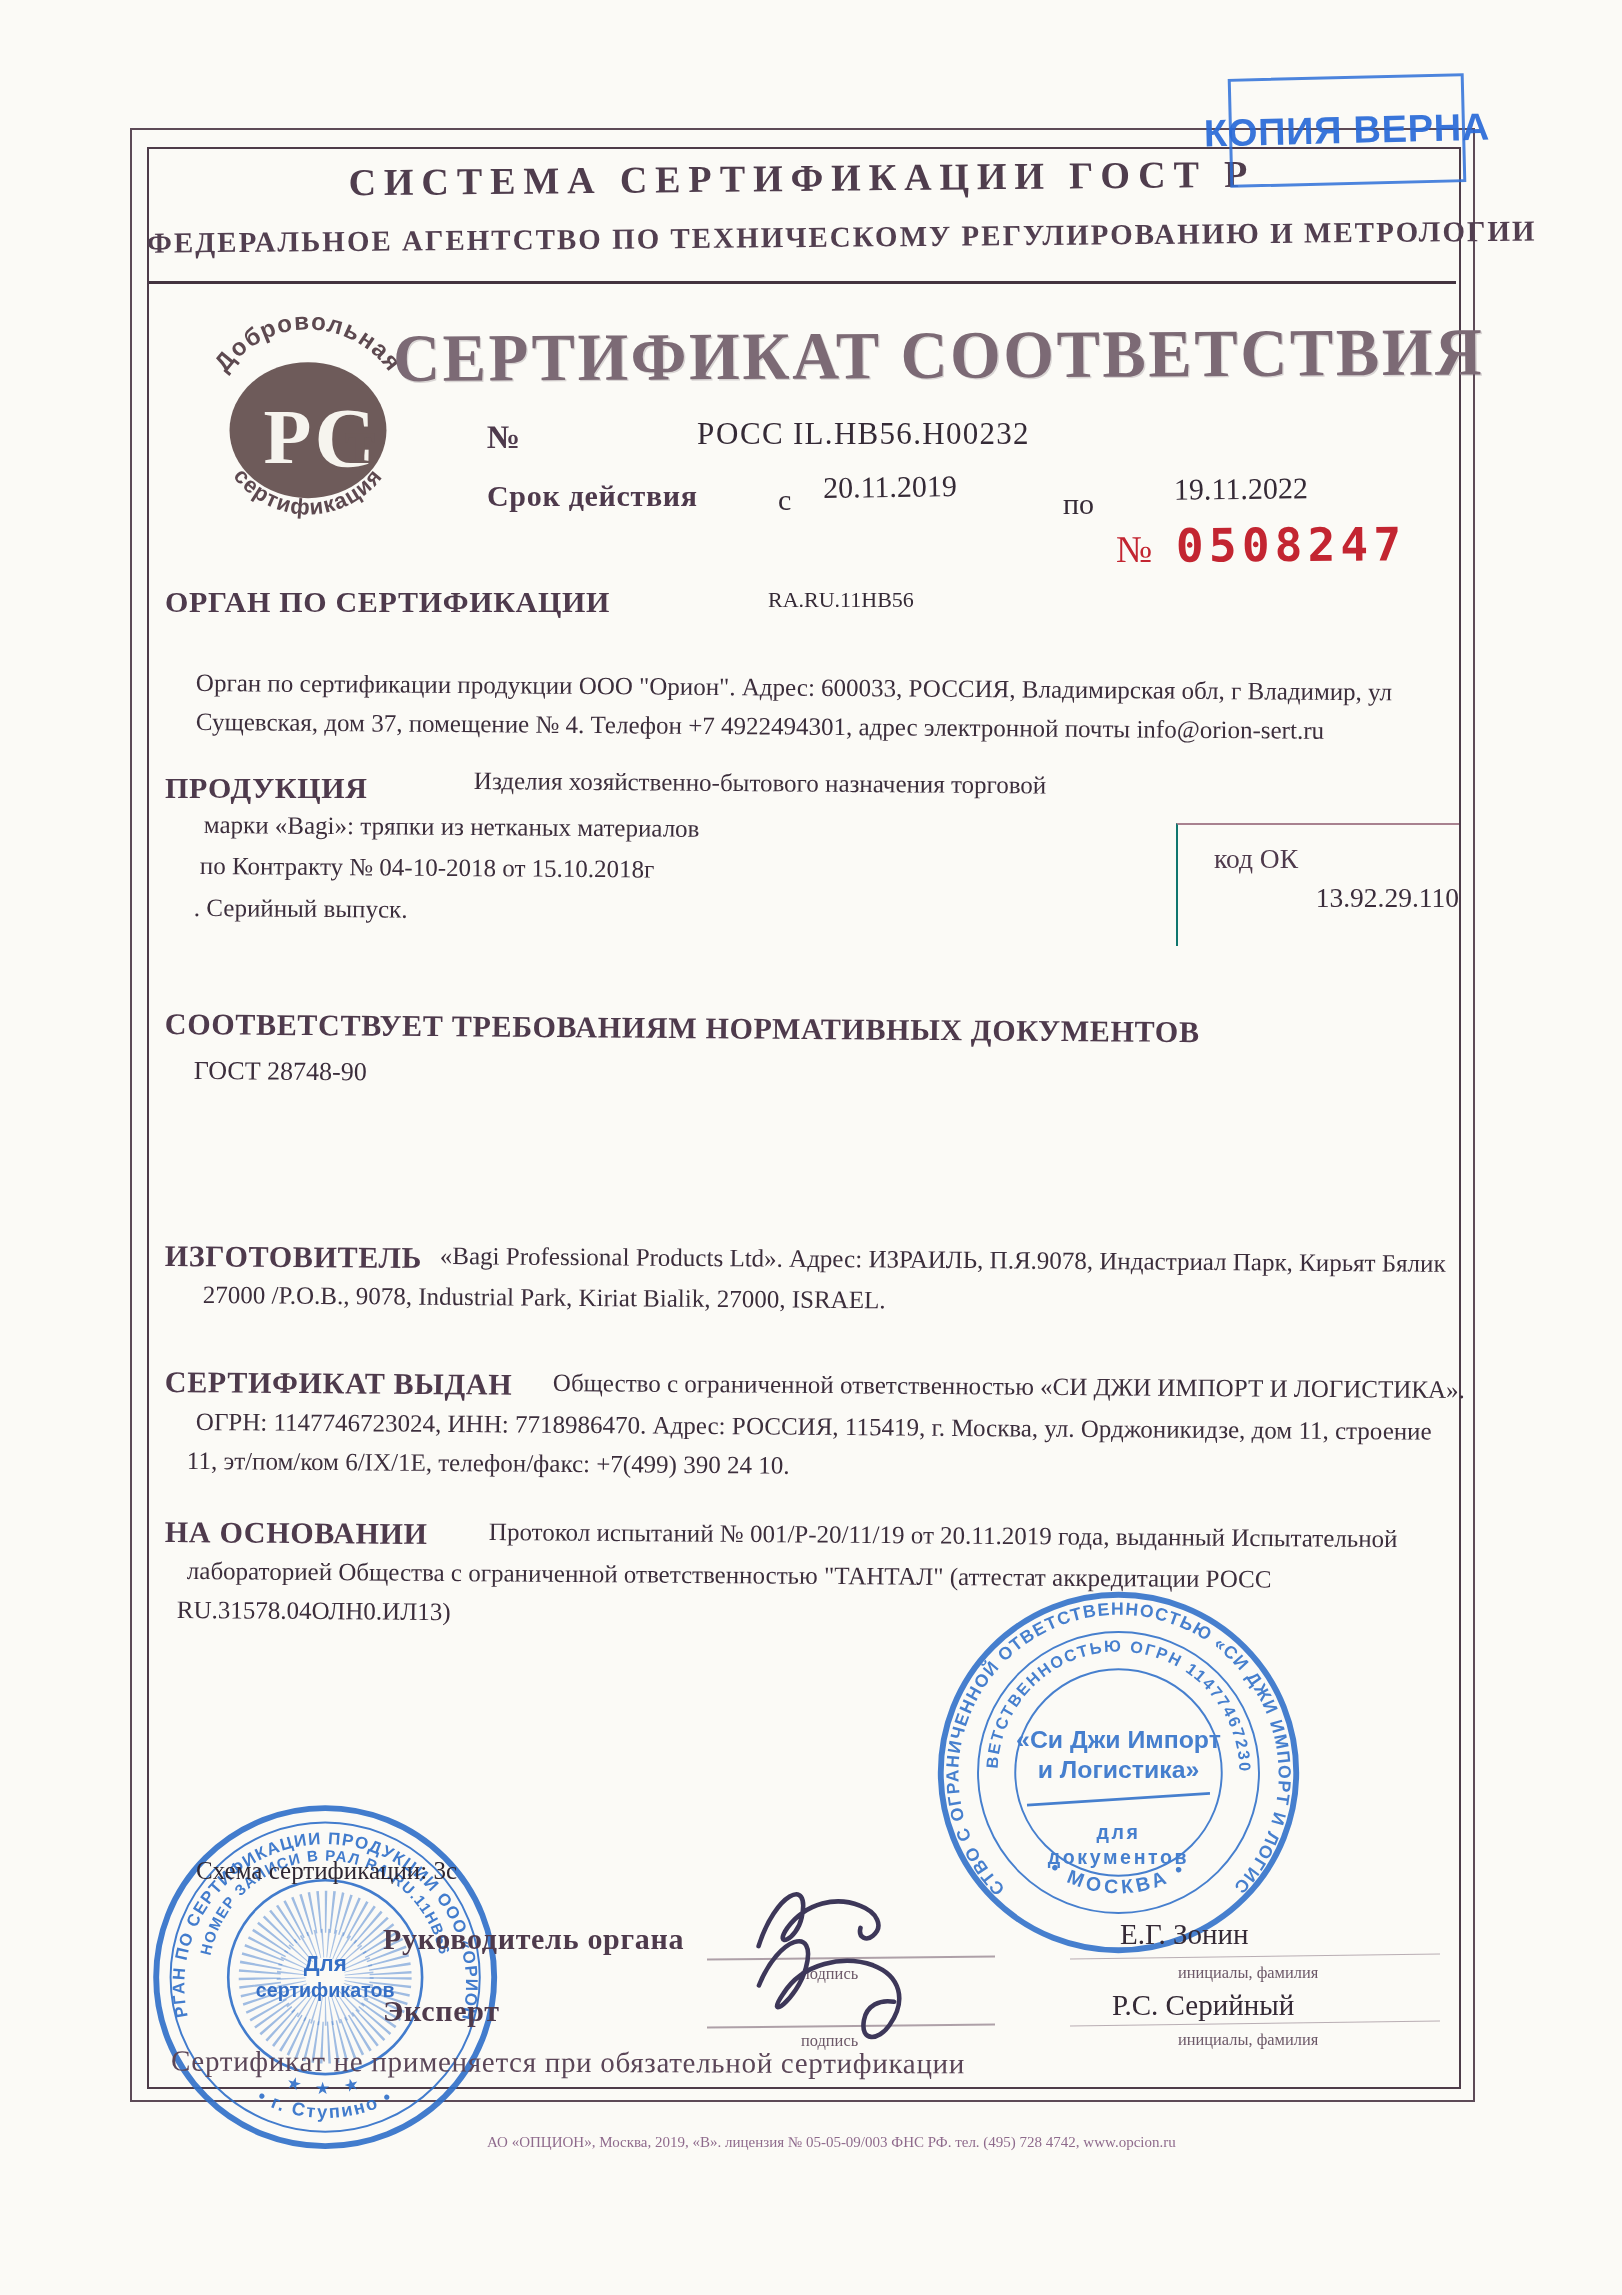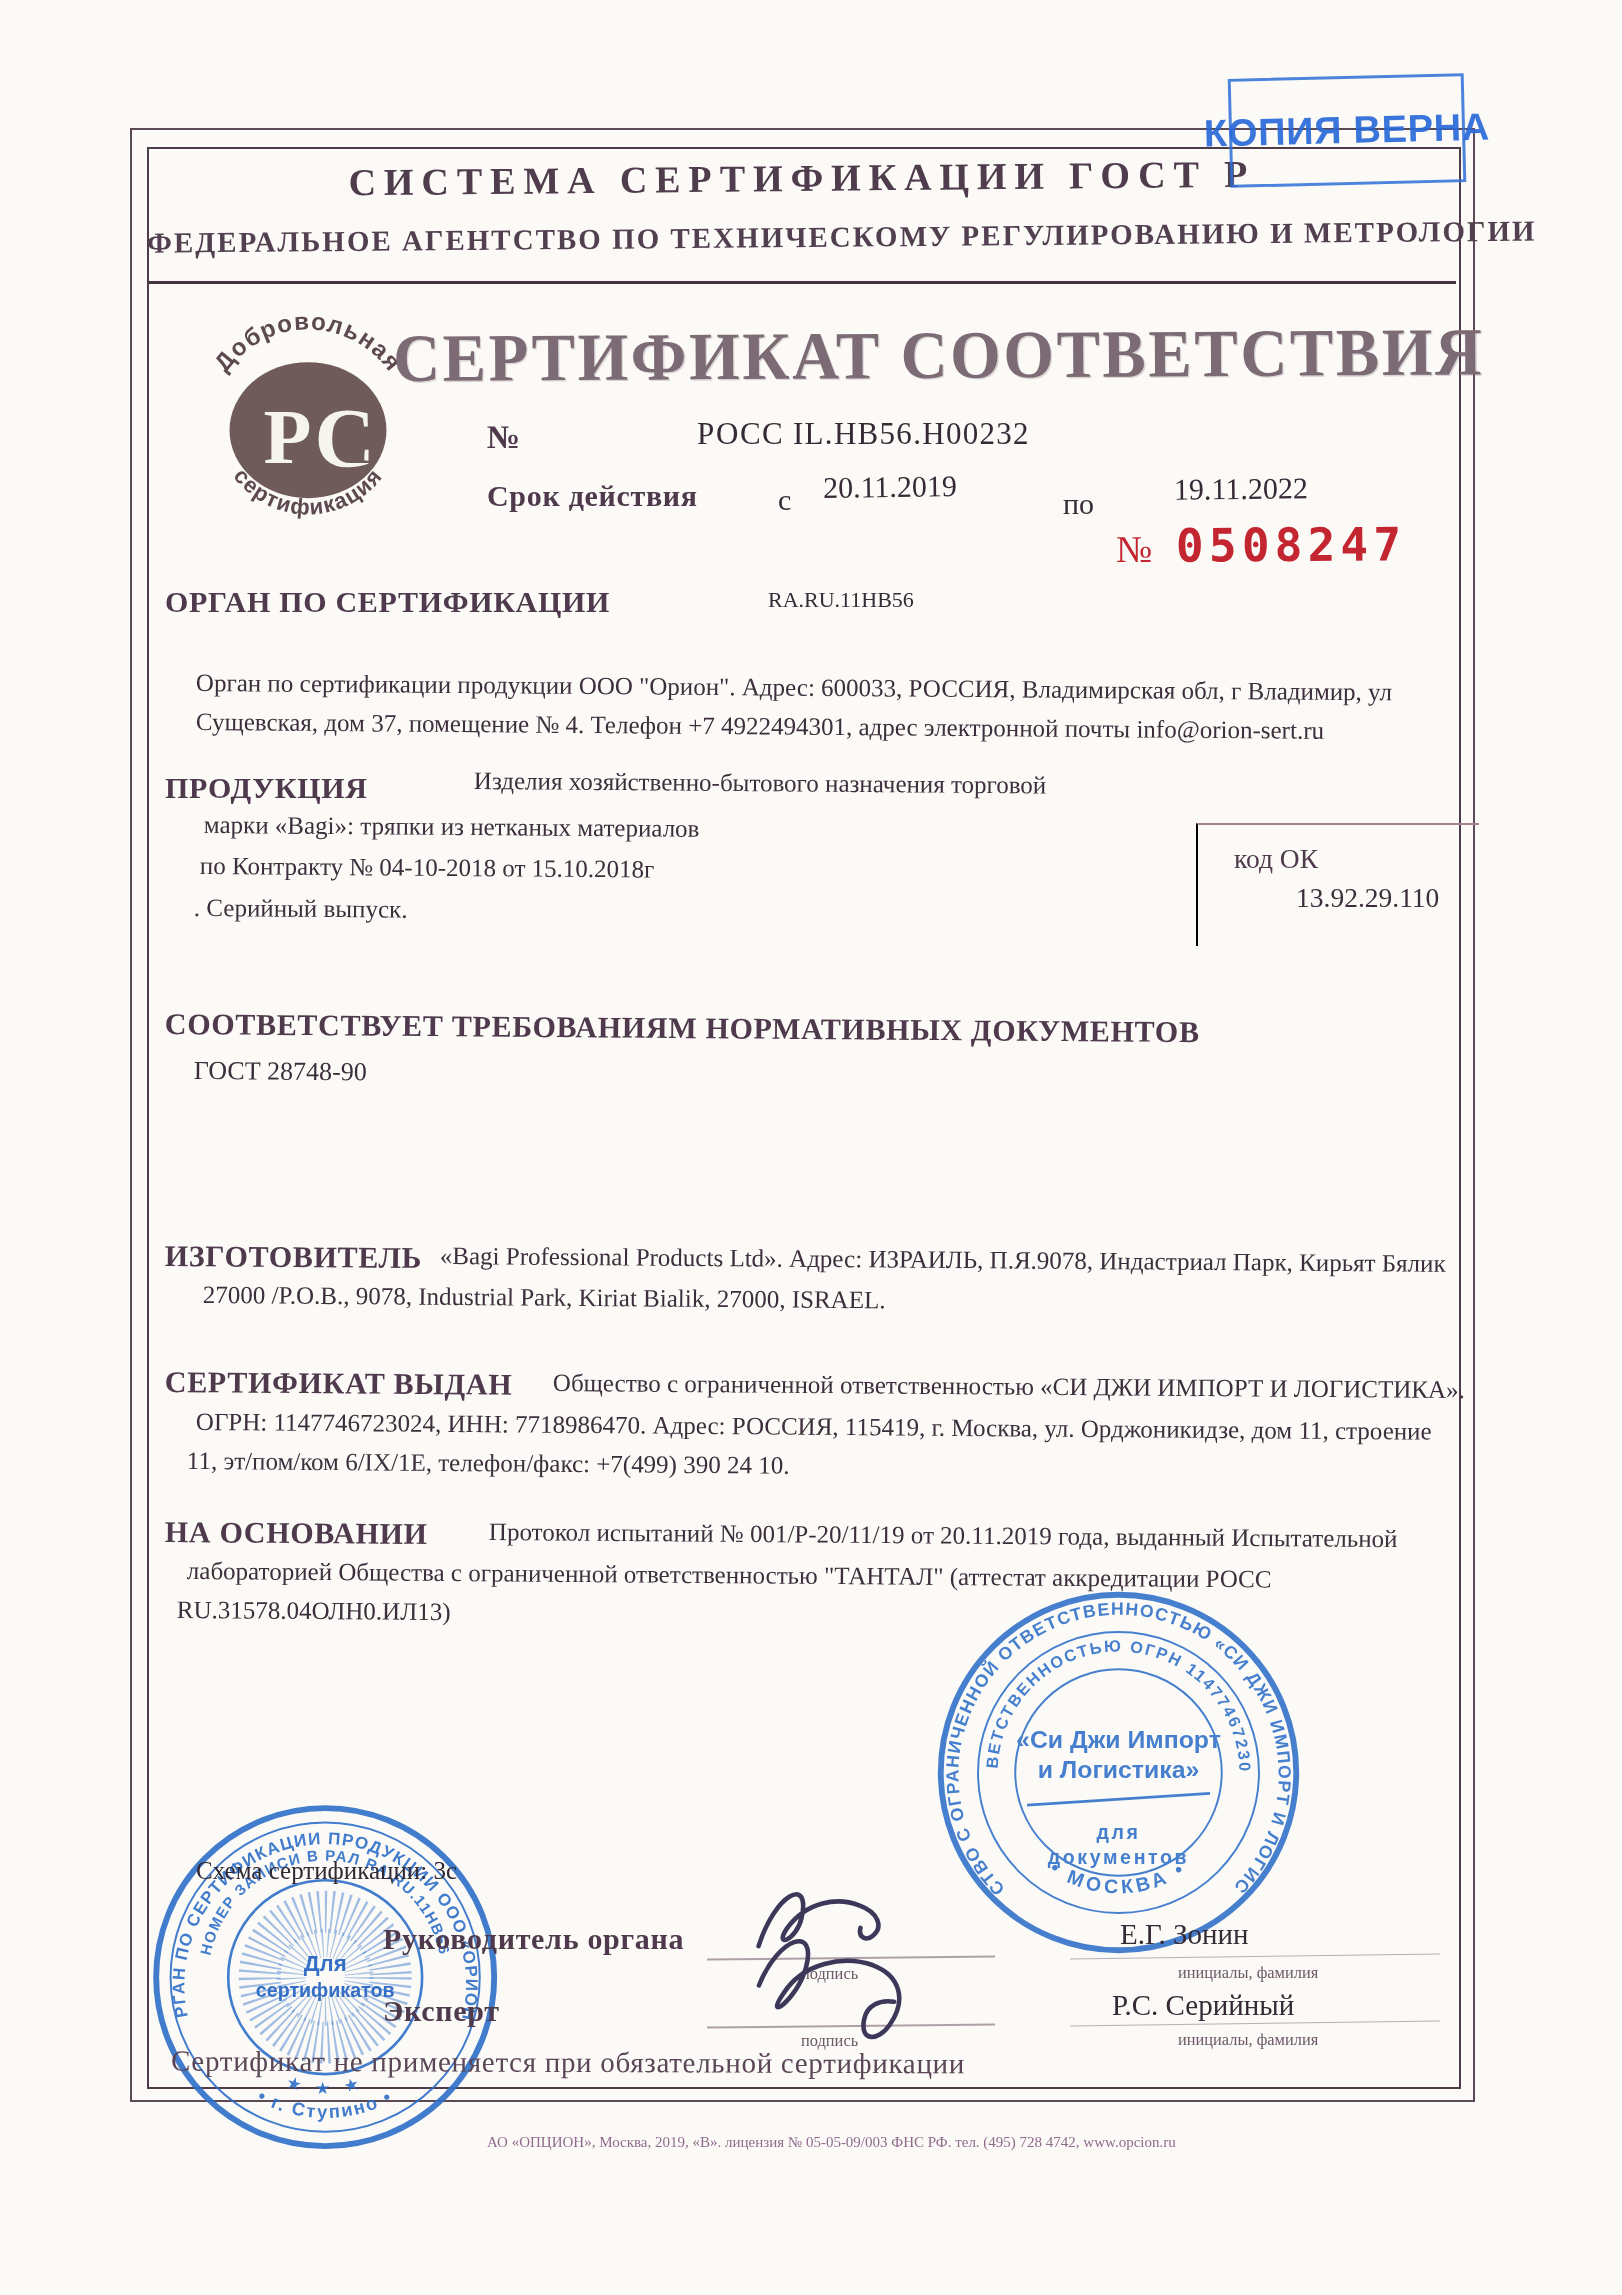--- a/index.html
+++ b/index.html
@@ -42,24 +42,24 @@
   }
   .lbl{font-weight:bold;font-size:30px;color:#4e3a4c;letter-spacing:0.7px;white-space:nowrap;z-index:4;}
   .txt{font-size:25px;color:#3c2e3c;white-space:nowrap;z-index:4;}
   .val{font-size:30px;color:#352a36;white-space:nowrap;z-index:4;}
   .red-no{color:#c32531;}
   .red-digits{
     font-family:"DejaVu Sans Mono","Liberation Mono",monospace;
     font-weight:bold;font-size:46px;letter-spacing:5.2px;color:#c32531;white-space:nowrap;
   }
   .code-box{
-    border-top:2px solid #a8818f;border-left:2px solid #000000;z-index:2;margin-left:20px;
+    border-top:2px solid #a8818f;border-left:2px solid #0f766e;z-index:2;
   }
   .code-box .cb-label{display:block;margin:18.3px 0 0 36px;font-size:27.5px;color:#4e3a4c;}
-  .code-box .cb-value{display:block;margin:6.5px 0 0 98px;font-size:27.5px;color:#3c2e3c;}
+  .code-box .cb-value{display:block;margin:6.5px 0 0 98px;font-size:27.5px;color:#3c2e3c;text-align:right;}
   .small-cap{font-size:16.4px;color:#6c5868;white-space:nowrap;z-index:4;}
   .sig-line{height:2px;background:#9b8a95;opacity:.8;z-index:4;}
   .dash-line{height:1.3px;background:#a3949e;opacity:.75;z-index:4;}
   .stamp-text{font-family:"Liberation Sans","DejaVu Sans",sans-serif;}
   .footer-note{
     font-size:29px;color:#5b4658;letter-spacing:0.7px;white-space:nowrap;z-index:4;
     transform:rotate(0.2deg);
   }
   .print-info{font-size:15px;color:#7c517a;white-space:nowrap;z-index:4;opacity:.85;}
   .tilt-body{transform:rotate(0.45deg);transform-origin:left top;}

